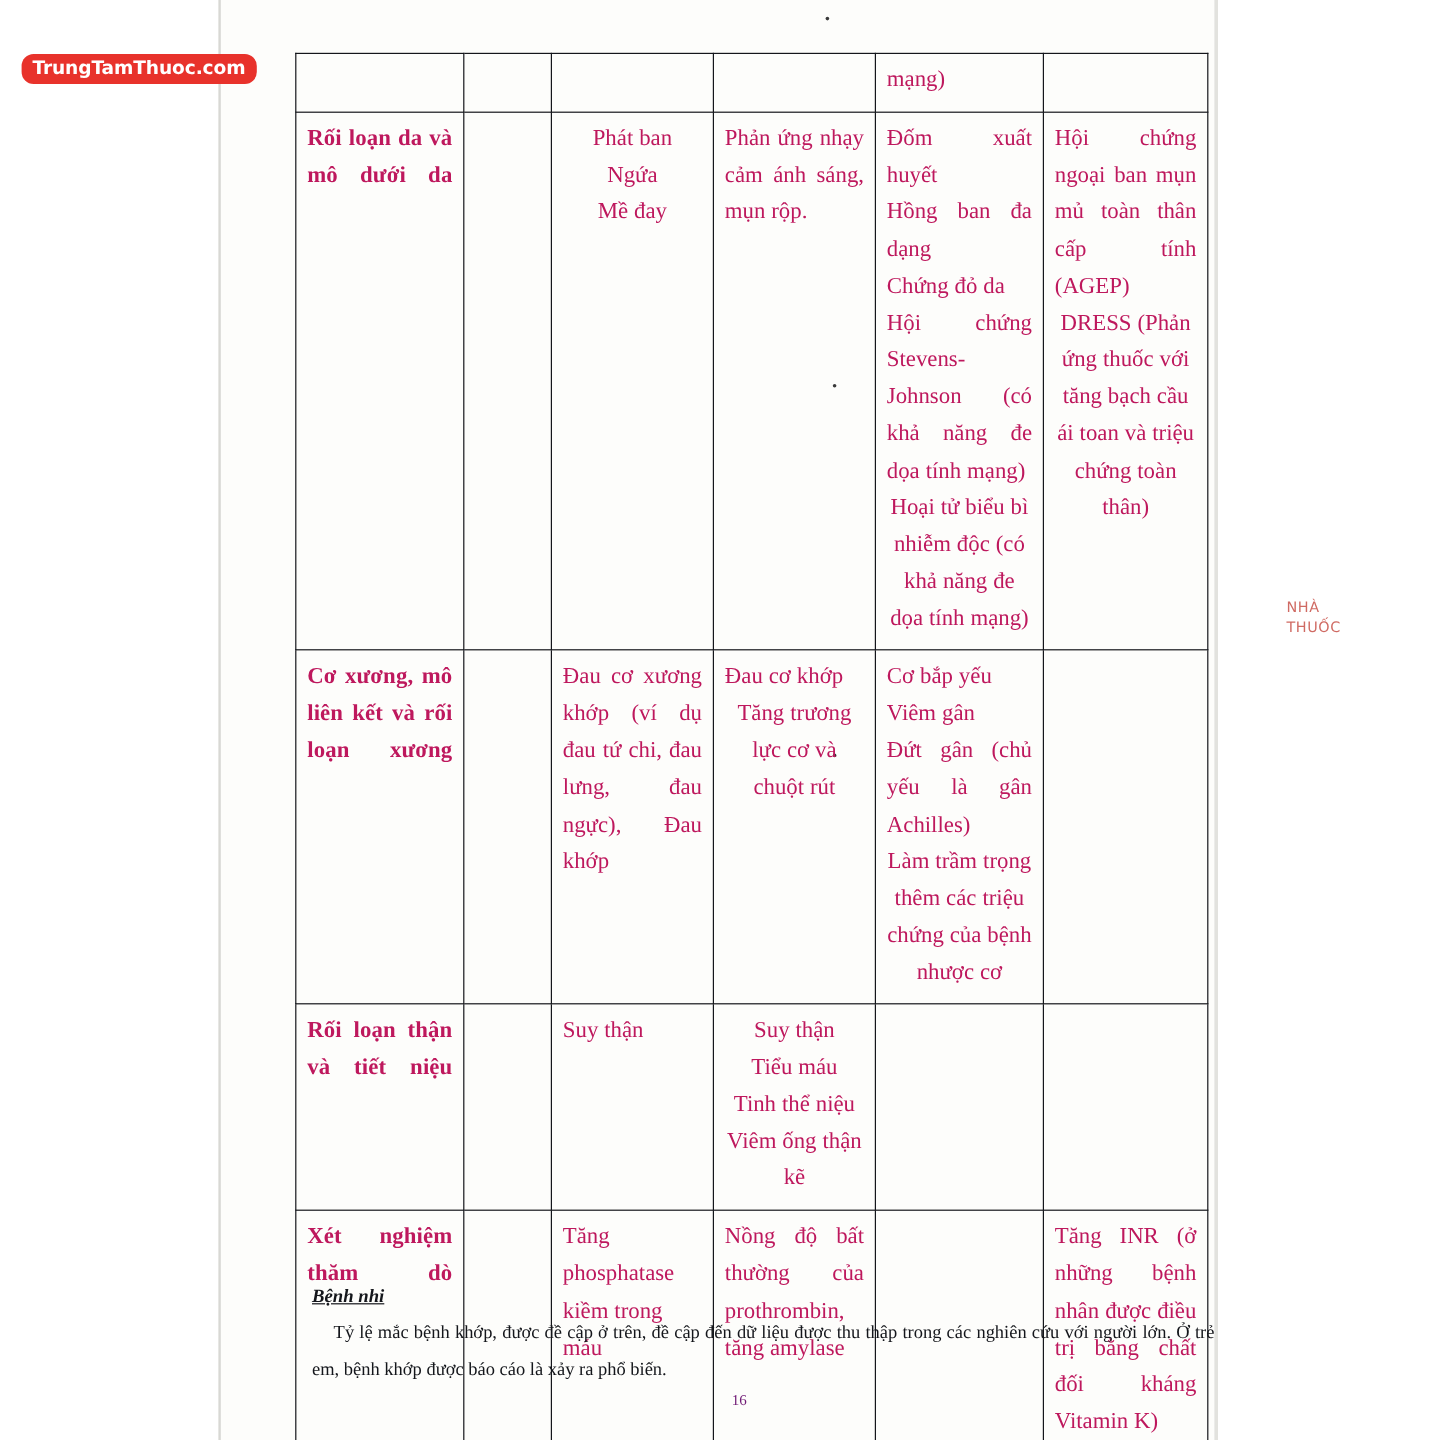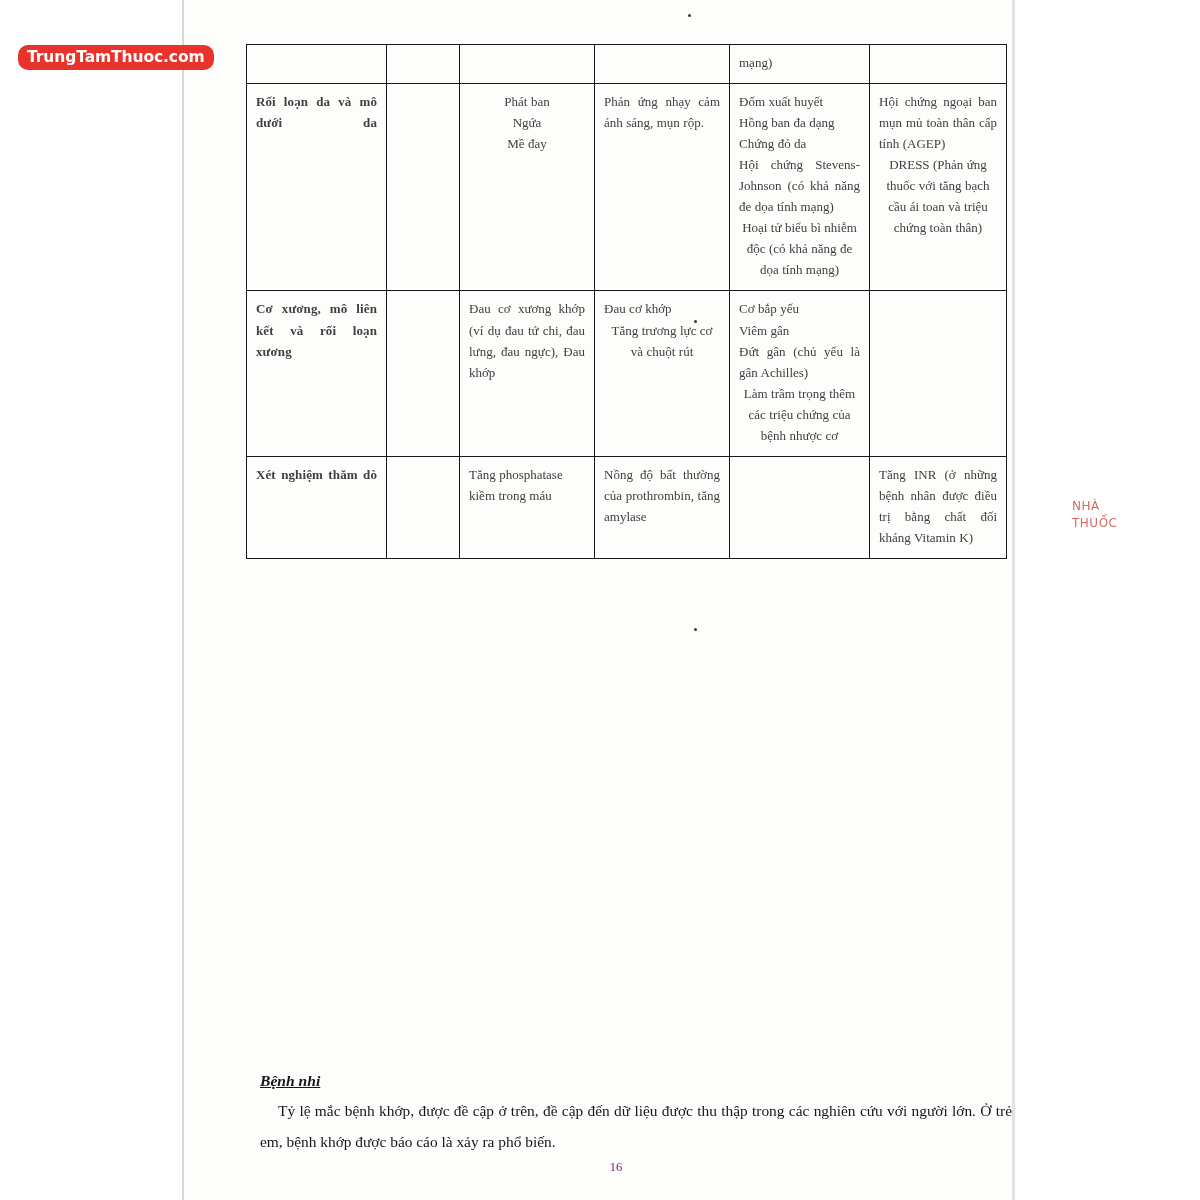--- a/index.html
+++ b/index.html
@@ -133,23 +133,23 @@
     left: 246px;
     top: 44px;
     width: 760px;
     border-collapse: collapse;
     table-layout: fixed;
   }
   .doc-table td {
     border: 1.6px solid #14161b;
     vertical-align: top;
     padding: 7px 9px 10px 9px;
-    font-size: 13px;
+    font-size: 19px;
     line-height: 1.62;
-    color: #404040;
+    color: #be185d;
     word-spacing: 0.2px;
   }
   .col1 { width: 140px; }
   .col2 { width: 73px; }
   .col3 { width: 135px; }
   .col4 { width: 135px; }
   .col5 { width: 140px; }
   .col6 { width: 137px; }
 
   td.cat {
@@ -295,20 +295,33 @@
         </td>
       <td class="just">
           <p>Cơ bắp yếu</p>
           <p>Viêm gân</p>
           <p>Đứt gân (chủ yếu là gân Achilles)</p>
           <p class="last">Làm trầm trọng thêm các triệu chứng của bệnh nhược cơ</p>
         </td>
       <td></td>
     </tr>
 
+    <tr>
+      <td class="cat">Rối loạn thận và tiết niệu</td>
+      <td></td>
+      <td class="plain">Suy thận</td>
+      <td class="plain">
+          <p>Suy thận</p>
+          <p>Tiểu máu</p>
+          <p>Tinh thể niệu</p>
+          <p class="last">Viêm ống thận kẽ</p>
+        </td>
+      <td></td>
+      <td></td>
+    </tr>
 
 
     <tr>
       <td class="cat tall-pad">Xét nghiệm thăm dò</td>
       <td></td>
       <td class="plain">Tăng phosphatase kiềm trong máu</td>
       <td class="just">Nồng độ bất thường của prothrombin, tăng amylase</td>
       <td></td>
       <td class="just">Tăng INR (ở những bệnh nhân được điều trị bằng chất đối kháng Vitamin K)</td>
     </tr>

